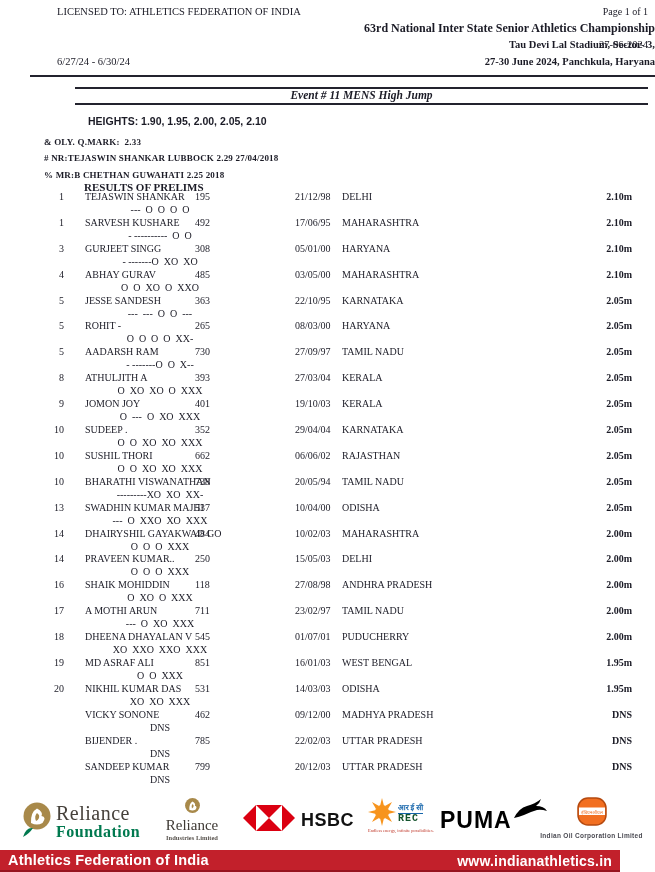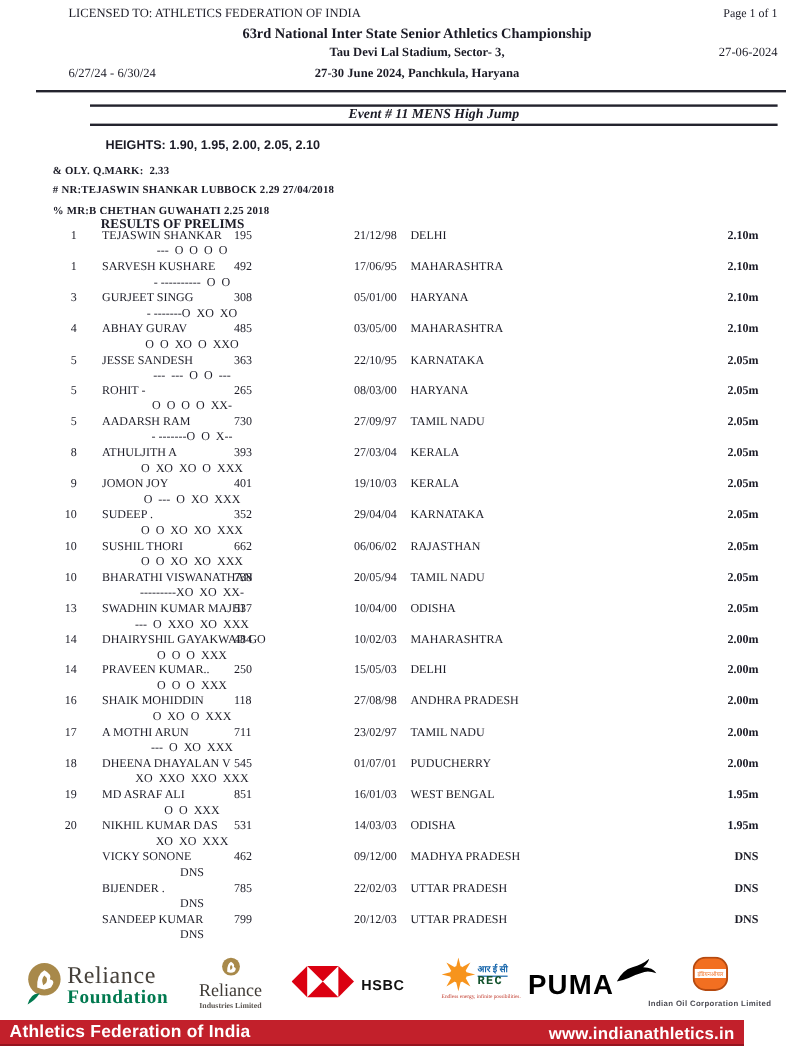--- a/index.html
+++ b/index.html
@@ -5,21 +5,21 @@
   html,body{margin:0;padding:0;background:#e8e8e8;}
   .page{
     position:relative;width:655px;height:872px;background:#ffffff;
     font-family:"Liberation Serif", serif;color:#1b1b26;overflow:hidden;
     margin:0 auto;
   }
   .abs{position:absolute;white-space:pre;}
   
   .licensed{left:57px;top:6px;font-size:10.5px;}
   .pagelabel{right:7px;top:6px;font-size:10px;}
-  .centerband{left:40px;right:0;text-align:center;}
+  .centerband{left:40px;right:0;text-align:right;}
   .title{top:21px;font-weight:bold;font-size:12px;}
   .venue1{top:39px;font-weight:bold;font-size:10.5px;}
   .venue2{top:56px;font-weight:bold;font-size:10.5px;}
   .reportdate{right:7px;top:39px;font-size:10.5px;}
   .daterange{left:57px;top:56px;font-size:10.5px;}
   .header-rule{left:30px;right:0;top:75px;height:2px;background:#23232e;}
   .banner-line{left:75px;width:573px;height:1.5px;background:#23232e;}
   .bl1{top:87px;} .bl2{top:103px;}
   .event-title{left:75px;width:573px;top:89px;text-align:center;font-weight:bold;font-style:italic;font-size:11.5px;}
   
@@ -42,21 +42,21 @@
   .sponsors{position:absolute;left:0;top:795px;width:655px;height:53px;}
   .sp{position:absolute;}
   .rf{left:20px;top:4px;display:flex;align-items:center;}
   .rf-text{margin-left:4px;line-height:1;}
   .rf-line1{font-size:20px;color:#46413b;letter-spacing:.5px;}
   .rf-line2{font-size:16px;color:#00794f;font-weight:bold;letter-spacing:.5px;margin-top:1px;}
   .ril{left:148px;top:2px;width:88px;text-align:center;line-height:1;}
   .ril-line1{font-size:15px;color:#3f3a35;margin-top:1px;}
   .ril-line2{font-size:6.5px;color:#5a5550;font-weight:bold;margin-top:2px;}
   .hsbc{left:243px;top:9px;display:flex;align-items:center;}
-  .hsbc-label{font-family:"Liberation Sans",sans-serif;font-weight:bold;font-size:12px;color:#111;margin-left:6px;letter-spacing:.5px;}
+  .hsbc-label{font-family:"Liberation Sans",sans-serif;font-weight:bold;font-size:18px;color:#111;margin-left:6px;letter-spacing:.5px;}
   .rec{left:368px;top:4px;width:66px;height:40px;background:#fff;}
   .rec-inner{display:flex;align-items:center;height:30px;}
   .rec-right{margin-left:2px;line-height:1;}
   .rec-hindi{font-size:7.5px;color:#1565ab;font-weight:bold;border-bottom:1px solid #1565ab;padding-bottom:1px;}
   .rec-label{font-family:Liberation Mono, monospace;font-size:10px;font-weight:bold;color:#14532d;letter-spacing:1px;}
   .rec-tag{font-size:4.5px;color:#c0392b;line-height:1.1;white-space:nowrap;}
   .puma{left:440px;top:5px;width:100px;}
   .puma-label{font-family:"Liberation Sans",sans-serif;font-weight:900;font-size:23px;color:#000;letter-spacing:1px;margin-top:9px;line-height:1;}
   .puma-cat{position:absolute;right:-8px;top:-2px;}
   .iocl{left:528px;top:2px;width:127px;text-align:center;}

